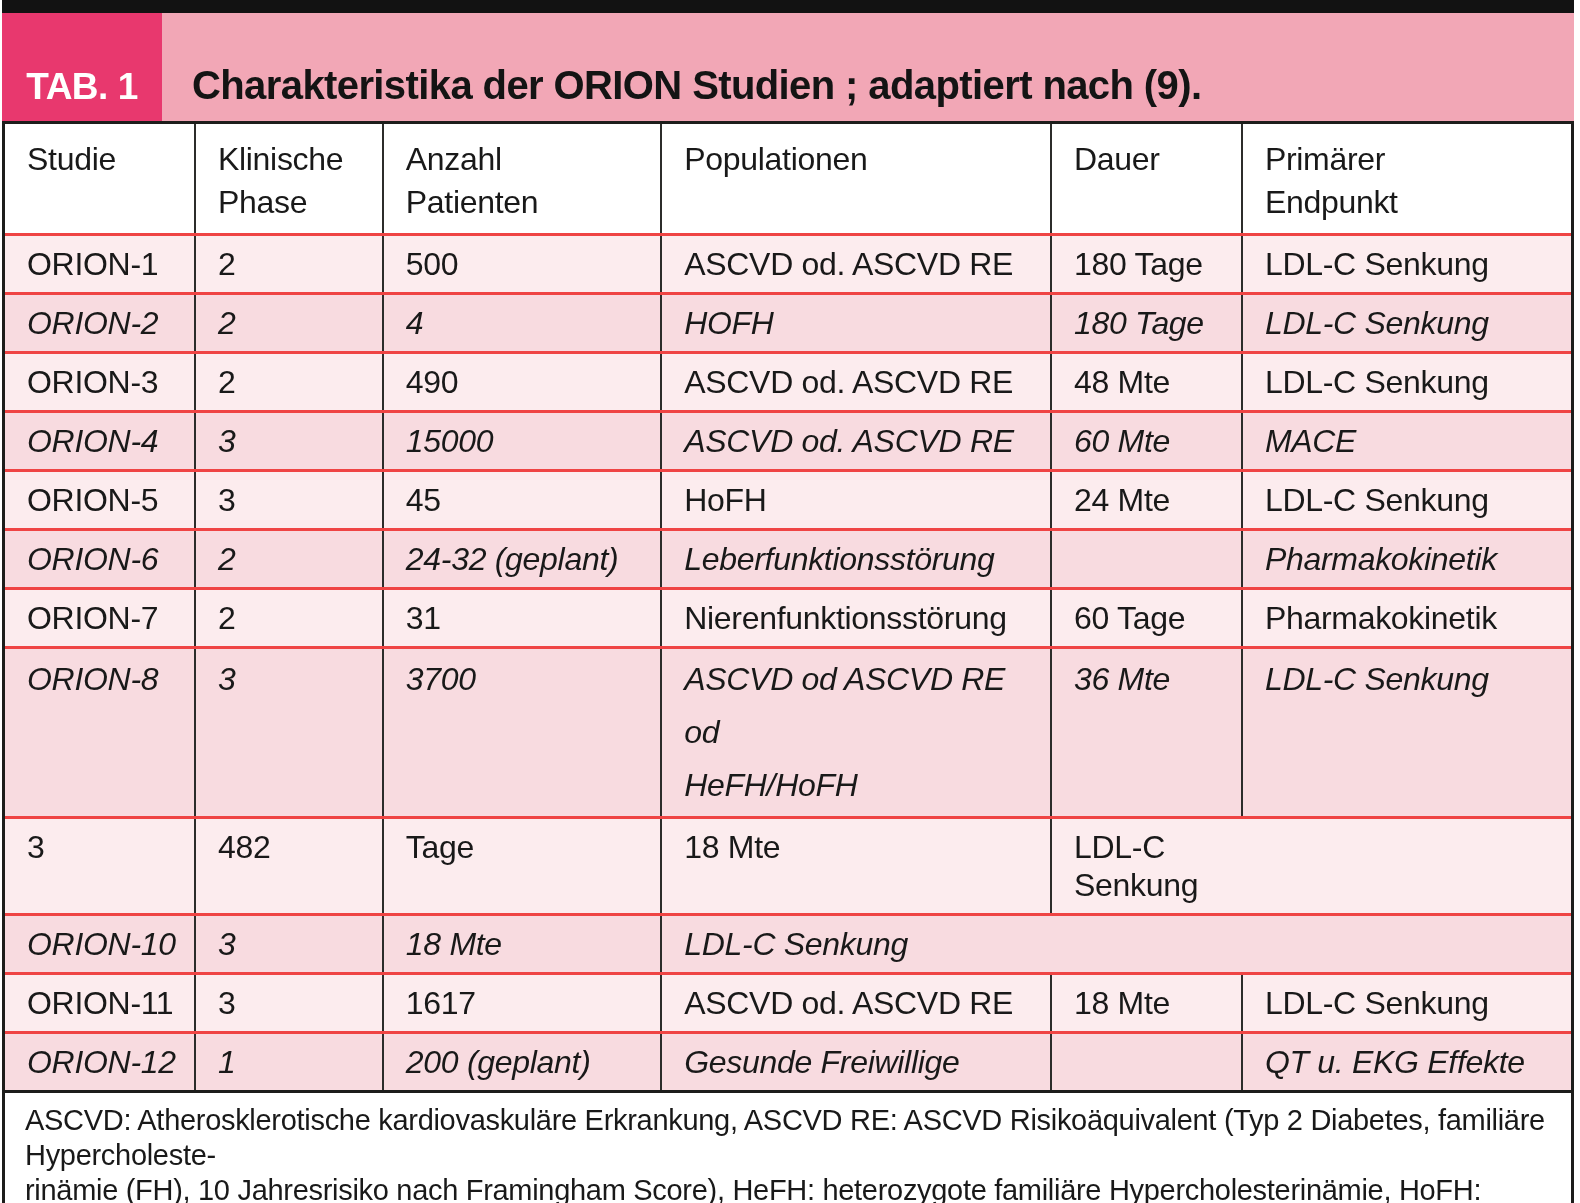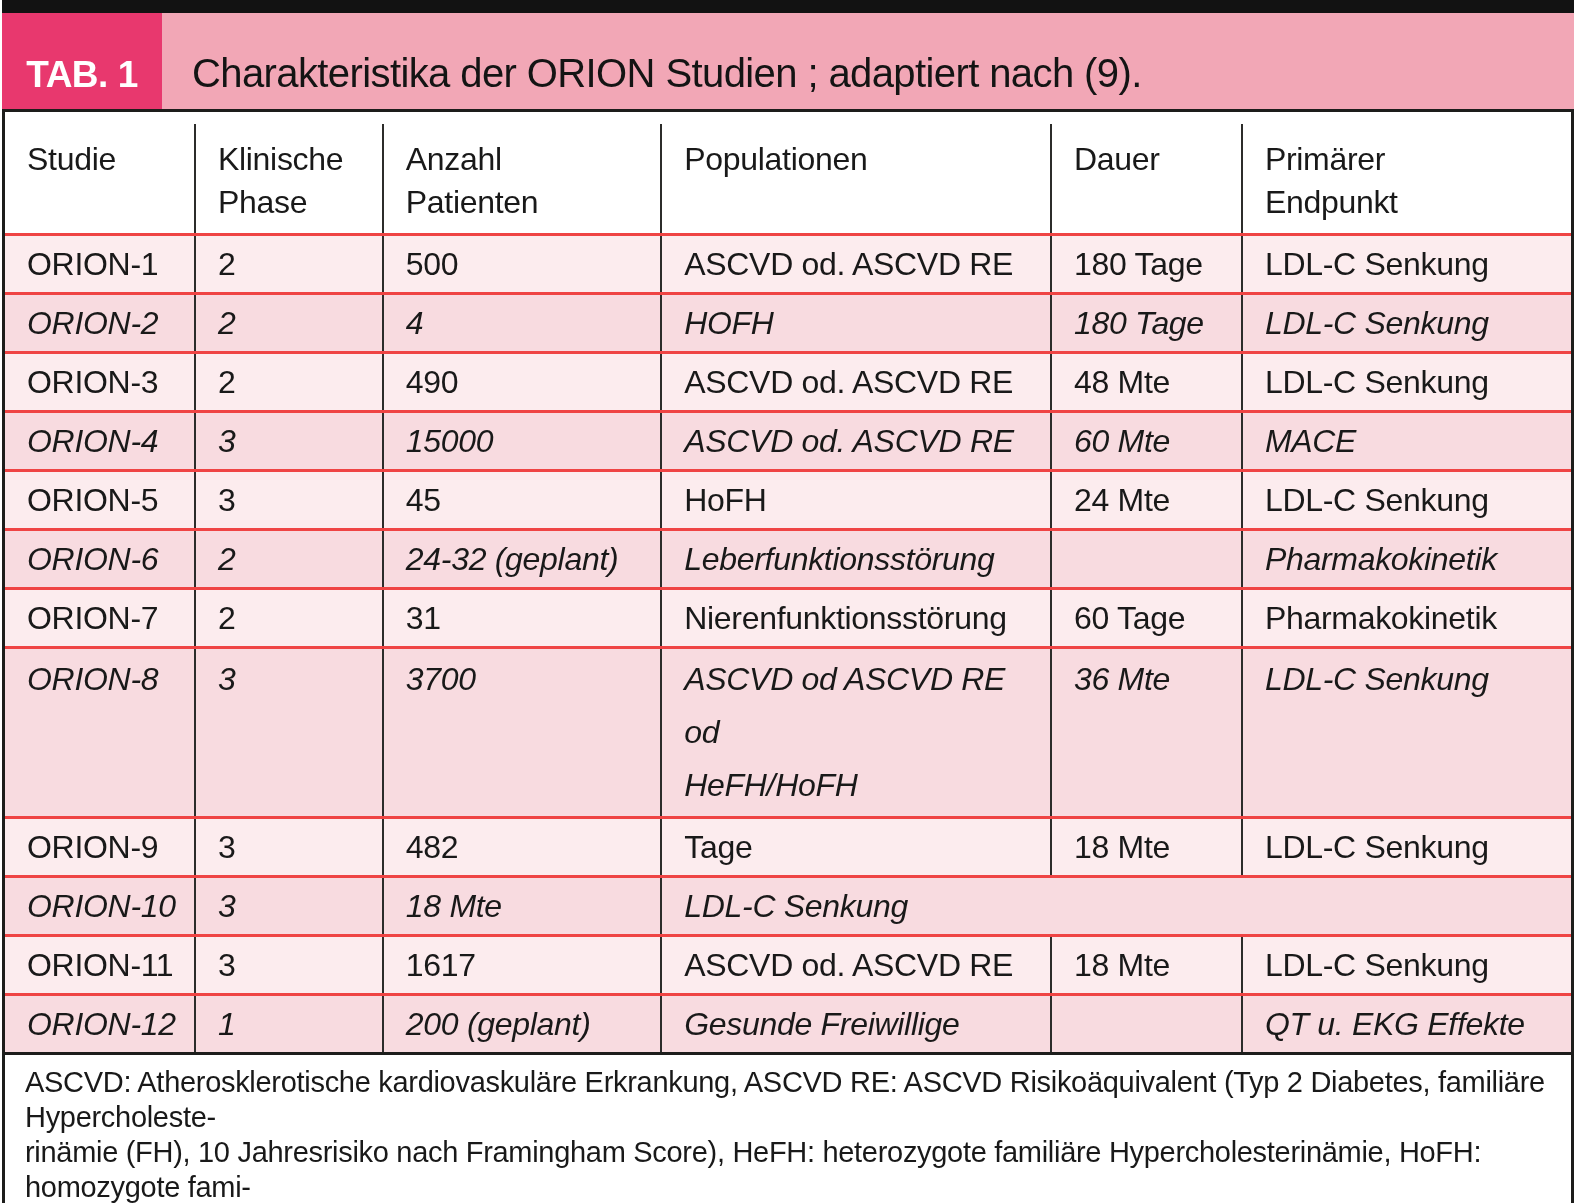--- a/index.html
+++ b/index.html
@@ -17,21 +17,21 @@
     left: 2px;
     top: 0;
     width: 1572px;
   }
   .top-strip {
     height: 13px;
     background: #121212;
   }
   .title-bar {
     display: flex;
-    height: 96px;
+    height: 108px;
   }
   .tab-box {
     width: 160px;
     background: var(--accent, #E8386E);
     color: #ffffff;
     font-weight: bold;
     font-size: 37px;
     letter-spacing: -0.5px;
     display: flex;
     align-items: flex-end;
@@ -39,21 +39,21 @@
     padding-bottom: 13px;
     box-sizing: border-box;
   }
   .title-area {
     flex: 1;
     background: var(--bar, #F2A7B6);
     display: flex;
     align-items: flex-end;
     padding: 0 10px 13px 30px;
     box-sizing: border-box;
-    font-weight: normal;
+    font-weight: bold;
     font-size: 40px;
     letter-spacing: -0.6px;
     color: #141414;
   }
   .table-frame {
     border: 3px solid #1d1d1b;
     background: #ffffff;
   }
   .thead, .trow {
     display: grid;
@@ -68,21 +68,20 @@
     border-left: 2px solid #2c2c2a;
     white-space: pre-line;
     min-height: 55px;
   }
   .cell:first-child { border-left: none; }
   .thead { background: #ffffff; }
   .thead .cell {
     line-height: 43px;
     padding-top: 14px;
     min-height: 102px;
-    margin-top: 12px;
   }
   .trow { border-top: 3px solid #ef4444; background: var(--row, #FCECEE); }
   .trow.alt { background: var(--rowAlt, #F8DBE0); font-style: italic; }
   .trow.tall .cell {
     line-height: 53px;
     padding-top: 4px;
     padding-bottom: 4px;
     min-height: 112px;
   }
   .footnote {
@@ -184,21 +183,20 @@
         <div class="trow alt tall">
           <div class="cell c-study">ORION-8</div>
           <div class="cell c-phase">3</div>
           <div class="cell c-patients">3700</div>
           <div class="cell c-population">ASCVD od ASCVD RE od
 HeFH/HoFH</div>
           <div class="cell c-duration">36 Mte</div>
           <div class="cell c-endpoint">LDL-C Senkung</div>
         </div>
         <div class="trow">
-          <div class="cell c-study">ORION-9</div>
           <div class="cell c-phase">3</div>
           <div class="cell c-patients">482</div>
           <div class="cell c-population">Tage</div>
           <div class="cell c-duration">18 Mte</div>
           <div class="cell c-endpoint">LDL-C Senkung</div>
         </div>
         <div class="trow alt">
           <div class="cell c-study">ORION-10</div>
           <div class="cell c-phase">3</div>
           <div class="cell c-duration">18 Mte</div>

